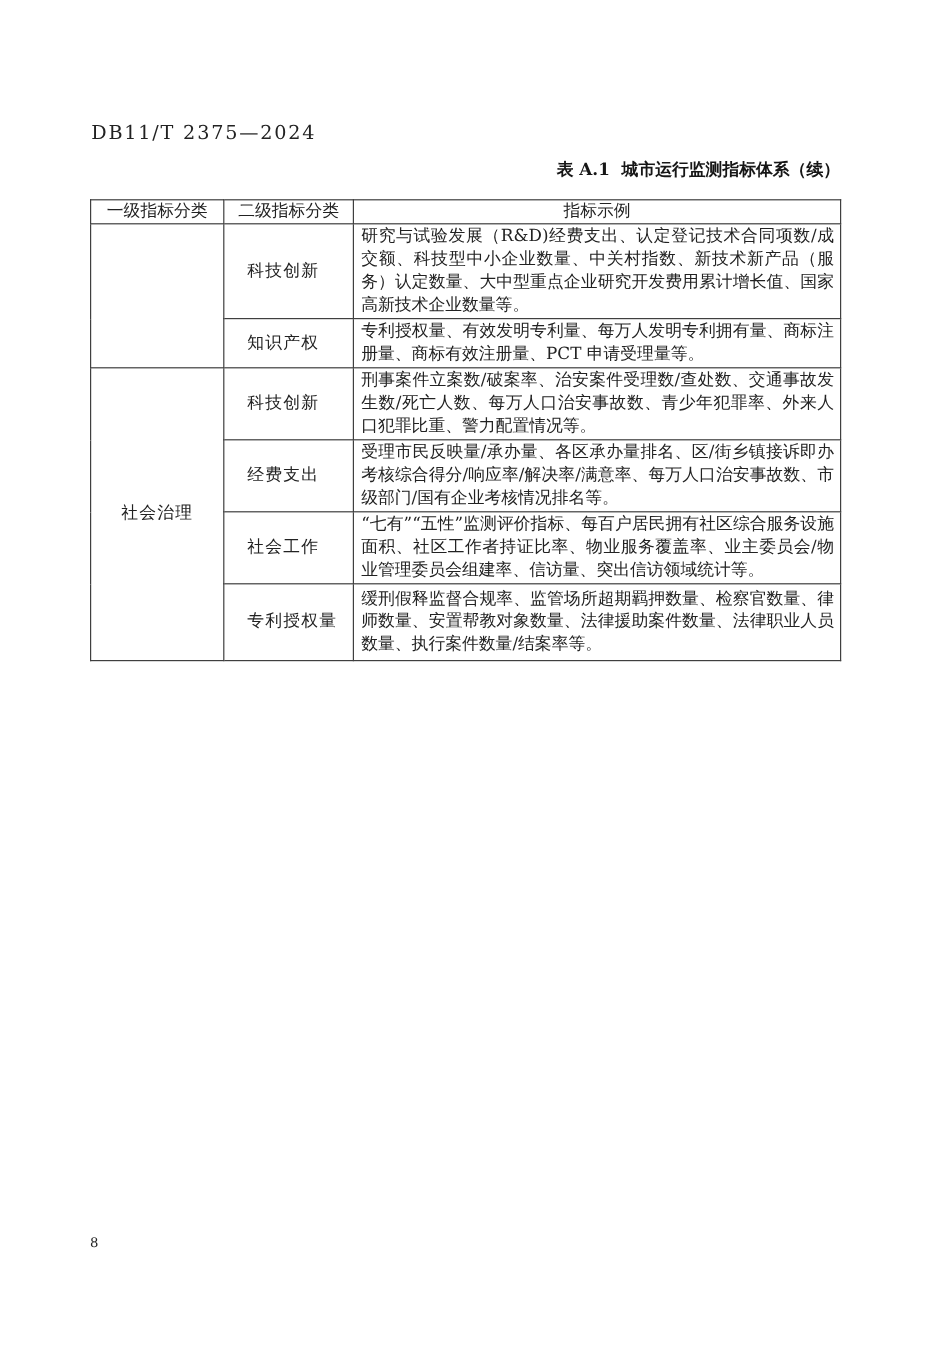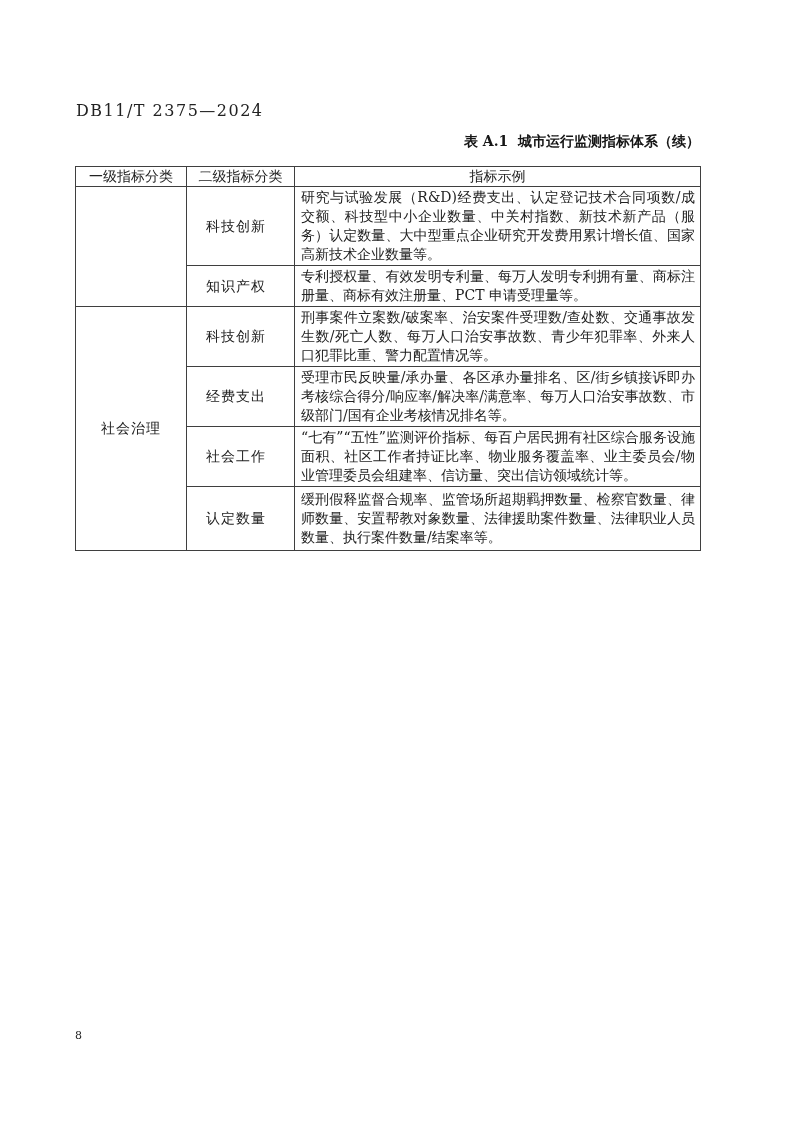--- a/index.html
+++ b/index.html
@@ -125,19 +125,19 @@
     </tr>
     <tr class="tr-r3">
       <td class="level2-cell">经费支出</td>
       <td class="example-cell">受理市民反映量/承办量、各区承办量排名、区/街乡镇接诉即办考核综合得分/响应率/解决率/满意率、每万人口治安事故数、市级部门/国有企业考核情况排名等。</td>
     </tr>
     <tr class="tr-r4">
       <td class="level2-cell">社会工作</td>
       <td class="example-cell">“七有”“五性”监测评价指标、每百户居民拥有社区综合服务设施面积、社区工作者持证比率、物业服务覆盖率、业主委员会/物业管理委员会组建率、信访量、突出信访领域统计等。</td>
     </tr>
     <tr class="tr-r5">
-      <td class="level2-cell">认定数量</td>
+      <td class="level2-cell">专利授权量</td>
       <td class="example-cell">缓刑假释监督合规率、监管场所超期羁押数量、检察官数量、律师数量、安置帮教对象数量、法律援助案件数量、法律职业人员数量、执行案件数量/结案率等。</td>
     </tr>
   </tbody>
 </table>
 
 <div class="page-number">8</div>
 
 </body></html>

